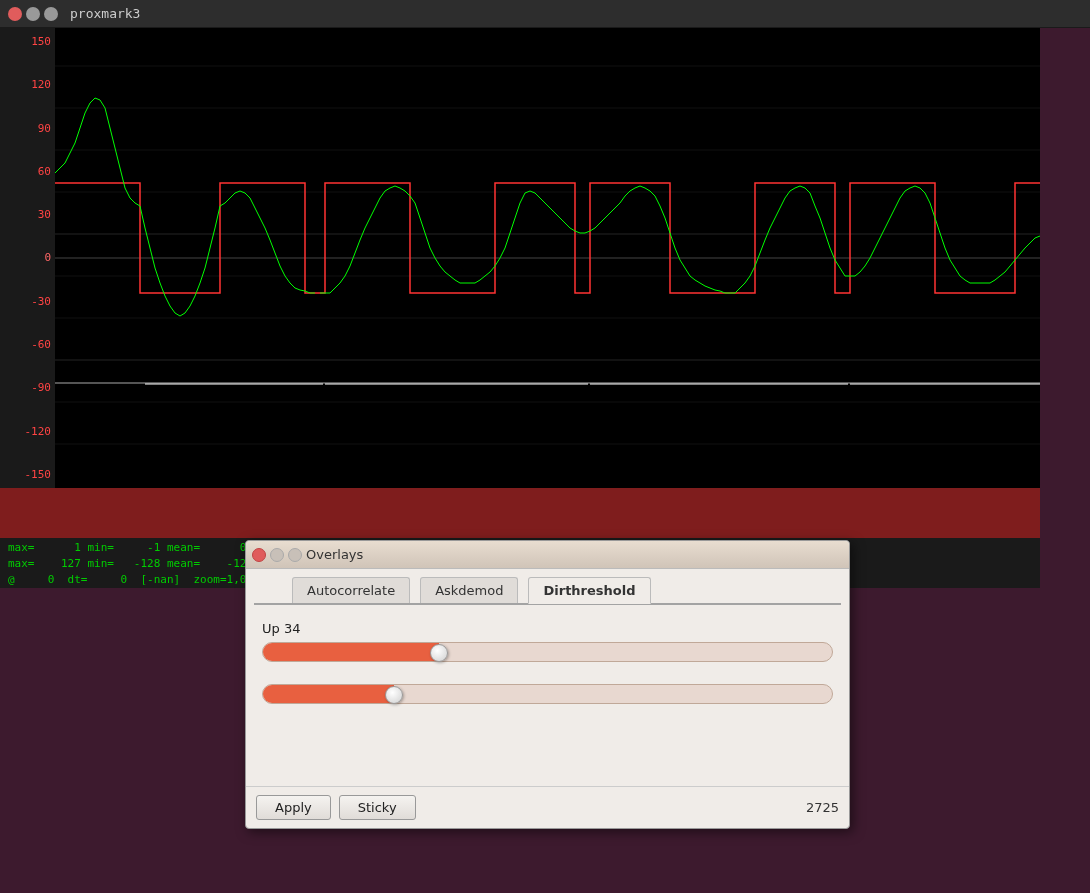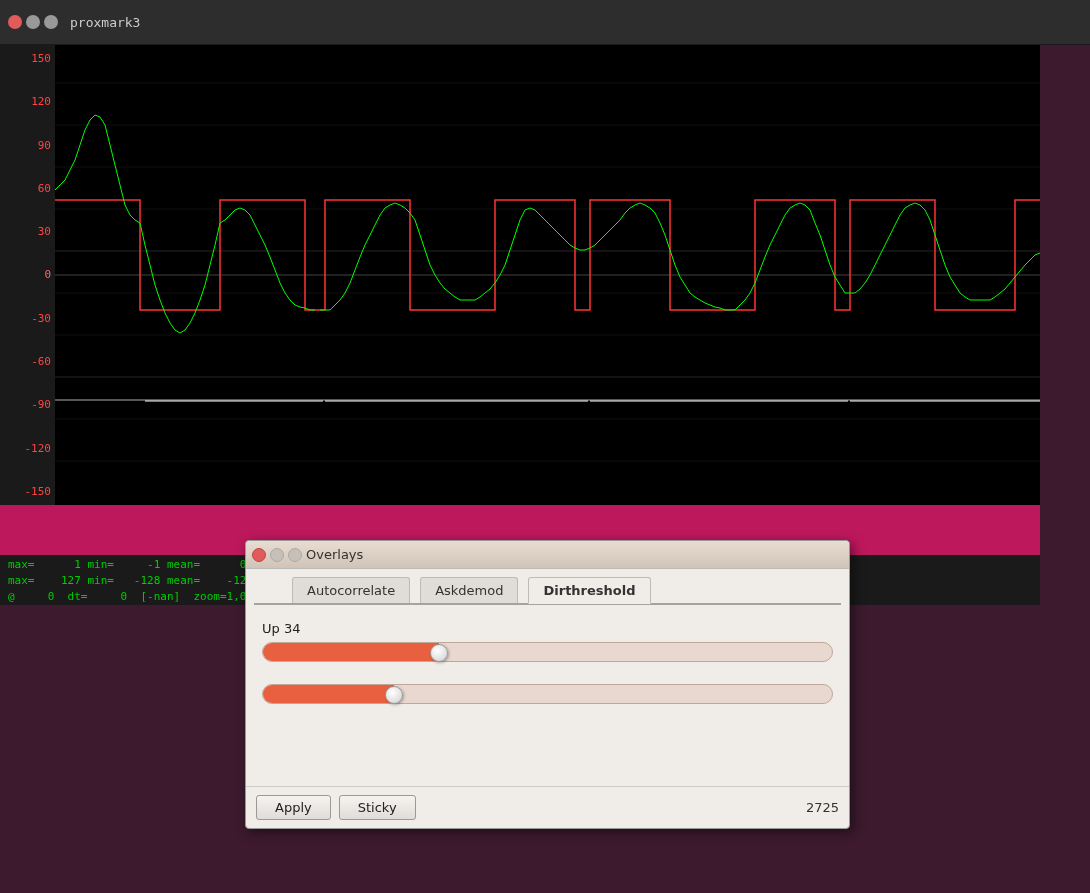--- a/index.html
+++ b/index.html
@@ -9,21 +9,21 @@
       font-family: 'DejaVu Sans Mono', 'Courier New', monospace;
       width: 1090px;
       height: 893px;
       overflow: hidden;
       position: relative;
     }
 
     
     .title-bar {
       background: #2d2d2d;
-      height: 45px;
+      height: 28px;
       display: flex;
       align-items: center;
       padding: 10px 8px;
       gap: 8px;
       border-bottom: 1px solid #1a1a1a;
     }
 
     .title-bar-buttons {
       display: flex;
       gap: 4px;
@@ -44,21 +44,21 @@
     .title-bar-title {
       color: #cccccc;
       font-size: 13px;
       margin-left: 4px;
     }
 
     .scope-wrapper {
       display: flex;
       width: 1040px;
       height: 510px;
-      background: #be185d;
+      background: #7f1d1d;
     }
 
     .y-axis {
       width: 55px;
       height: 460px;
       position: relative;
       display: flex;
       flex-direction: column;
       justify-content: space-between;
       align-items: flex-end;

